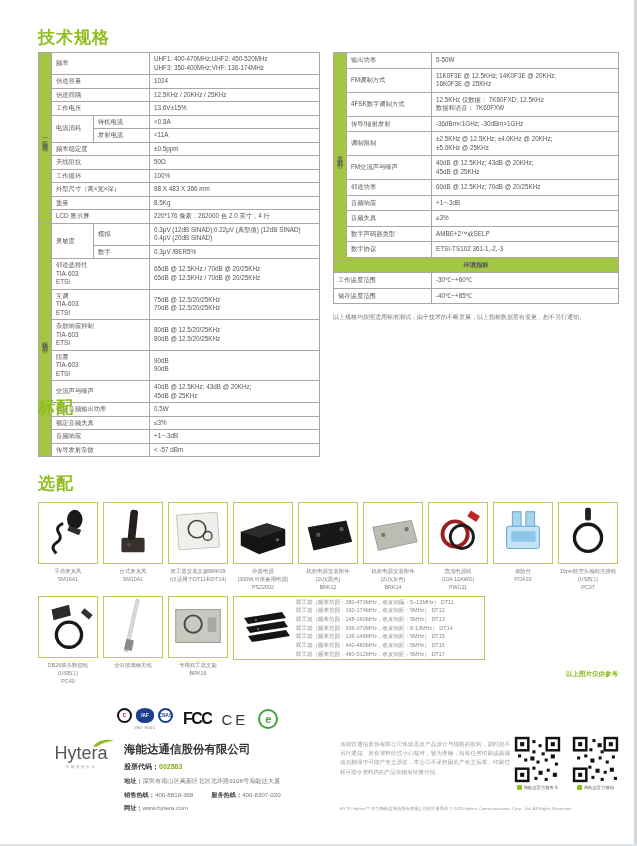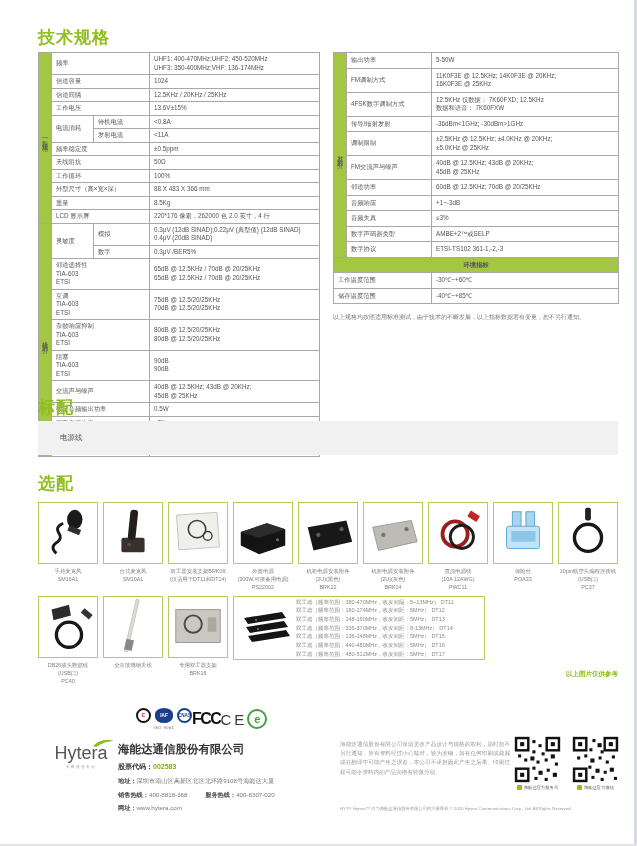--- a/index.html
+++ b/index.html
@@ -35,40 +35,40 @@
   .thumb svg{width:100%;height:100%;display:block;}
   .opt-label{margin-top:3px;font-size:5.4px;line-height:1.5;color:#808080;text-align:center;white-space:pre-line;}
   .duplex-box{width:252px;height:64px;border:1px solid #b6cd5c;box-sizing:border-box;display:flex;align-items:center;background:#fff;}
   .duplex-img{width:62px;height:56px;flex:none;}
   .duplex-img svg{width:100%;height:100%;display:block;}
   .duplex-lines{font-size:5.5px;color:#8a8a8a;line-height:1.58;}
   .duplex-lines div{white-space:nowrap;}
 
   .img-note{position:absolute;left:38px;top:670px;width:580px;text-align:right;font-size:6.5px;color:#8fbe1f;font-weight:bold;}
 
-  .certs{position:absolute;left:136px;top:703px;display:flex;align-items:center;gap:0;height:32px;}
+  .certs{position:absolute;left:117px;top:703px;display:flex;align-items:center;gap:10px;height:32px;}
   .iso-group{display:flex;flex-direction:column;align-items:center;}
   .iso-badges{display:flex;gap:4px;align-items:center;}
   .badge{width:15px;height:15px;border-radius:50%;display:flex;align-items:center;justify-content:center;
     font-size:4.6px;font-weight:bold;box-sizing:border-box;}
   .badge-cqc{border:2.5px solid #141414;color:#c03;}
   .badge-iaf{background:#1b3f8f;color:#fff;border-radius:50% / 42%;width:18px;}
   .badge-cnas{border:2px solid #1b3f8f;color:#1b3f8f;}
   .iso-cap{font-size:4px;color:#666;margin-top:1.5px;letter-spacing:0.5px;}
   .fcc{font-size:16px;font-weight:bold;color:#111;letter-spacing:-1.5px;}
   .ce{font-size:15px;color:#3a3a3a;letter-spacing:3px;}
   .emark{width:20px;height:20px;border:2px solid #3fa33c;border-radius:50%;color:#3fa33c;font-weight:bold;
     font-size:11px;display:flex;align-items:center;justify-content:center;box-sizing:border-box;}
 
   .hytera{position:absolute;left:45px;top:744px;width:72px;text-align:center;}
   .hytera-word{font-size:18px;font-weight:normal;color:#55565a;position:relative;display:inline-block;line-height:1;}
   .swoosh{position:absolute;right:-8px;top:-7px;width:24px;height:11px;}
   .hytera-tag{font-size:3.6px;color:#a0a0a0;margin-top:2px;letter-spacing:1.5px;}
 
-  .company{position:absolute;left:118px;top:742px;width:215px;}
+  .company{position:absolute;left:124px;top:742px;width:215px;}
   .c-name{font-size:11.5px;font-weight:bold;color:#333;}
   .c-stock{font-size:7px;font-weight:bold;color:#333;margin-top:5px;}
   .c-stock .code{color:#7fae1e;}
   .c-line{font-size:6.2px;color:#777;margin-top:5px;line-height:1.4;}
   .c-line b{color:#444;font-weight:bold;}
   .c-phones span.pair{margin-right:16px;}
 
   .disclaimer{position:absolute;left:340px;top:740px;width:170px;font-size:5.6px;color:#9a9a9a;
     line-height:1.65;text-align:justify;}
   .qrs{position:absolute;left:514px;top:736px;display:flex;gap:11px;}
@@ -278,23 +278,20 @@
       <tr>
             <td colspan="2">储存温度范围</td>
             <td>-40℃~+85℃</td>
           </tr>
     </tbody>
       </table>
     <div class="spec-note">以上规格均按照适用标准测试，由于技术的不断发展，以上指标数据若有变更，恕不另行通知。</div>
   </div>
 
   <div class="sec-title" id="t-std">标配</div>
-  <div class="std-bar">
-    <span>电源线</span>
-  </div>
 
   <div class="sec-title" id="t-opt">选配</div>
 
   <div class="opt-row" id="opt-row1">
     <div class="opt-item">
       <div class="thumb">
         <svg viewBox="0 0 60 62">
             <path d="M18 52 q-7 -6 0 -11 q7 -4 2 -11 q-3 -6 5 -9" stroke="#1a1a1a" fill="none" stroke-width="3"></path>
             <ellipse cx="37" cy="17" rx="8" ry="10" fill="#1a1a1a"></ellipse>
             <rect x="30" y="25" width="13" height="6" fill="#2e2e2e" transform="rotate(22 36 28)"></rect>

